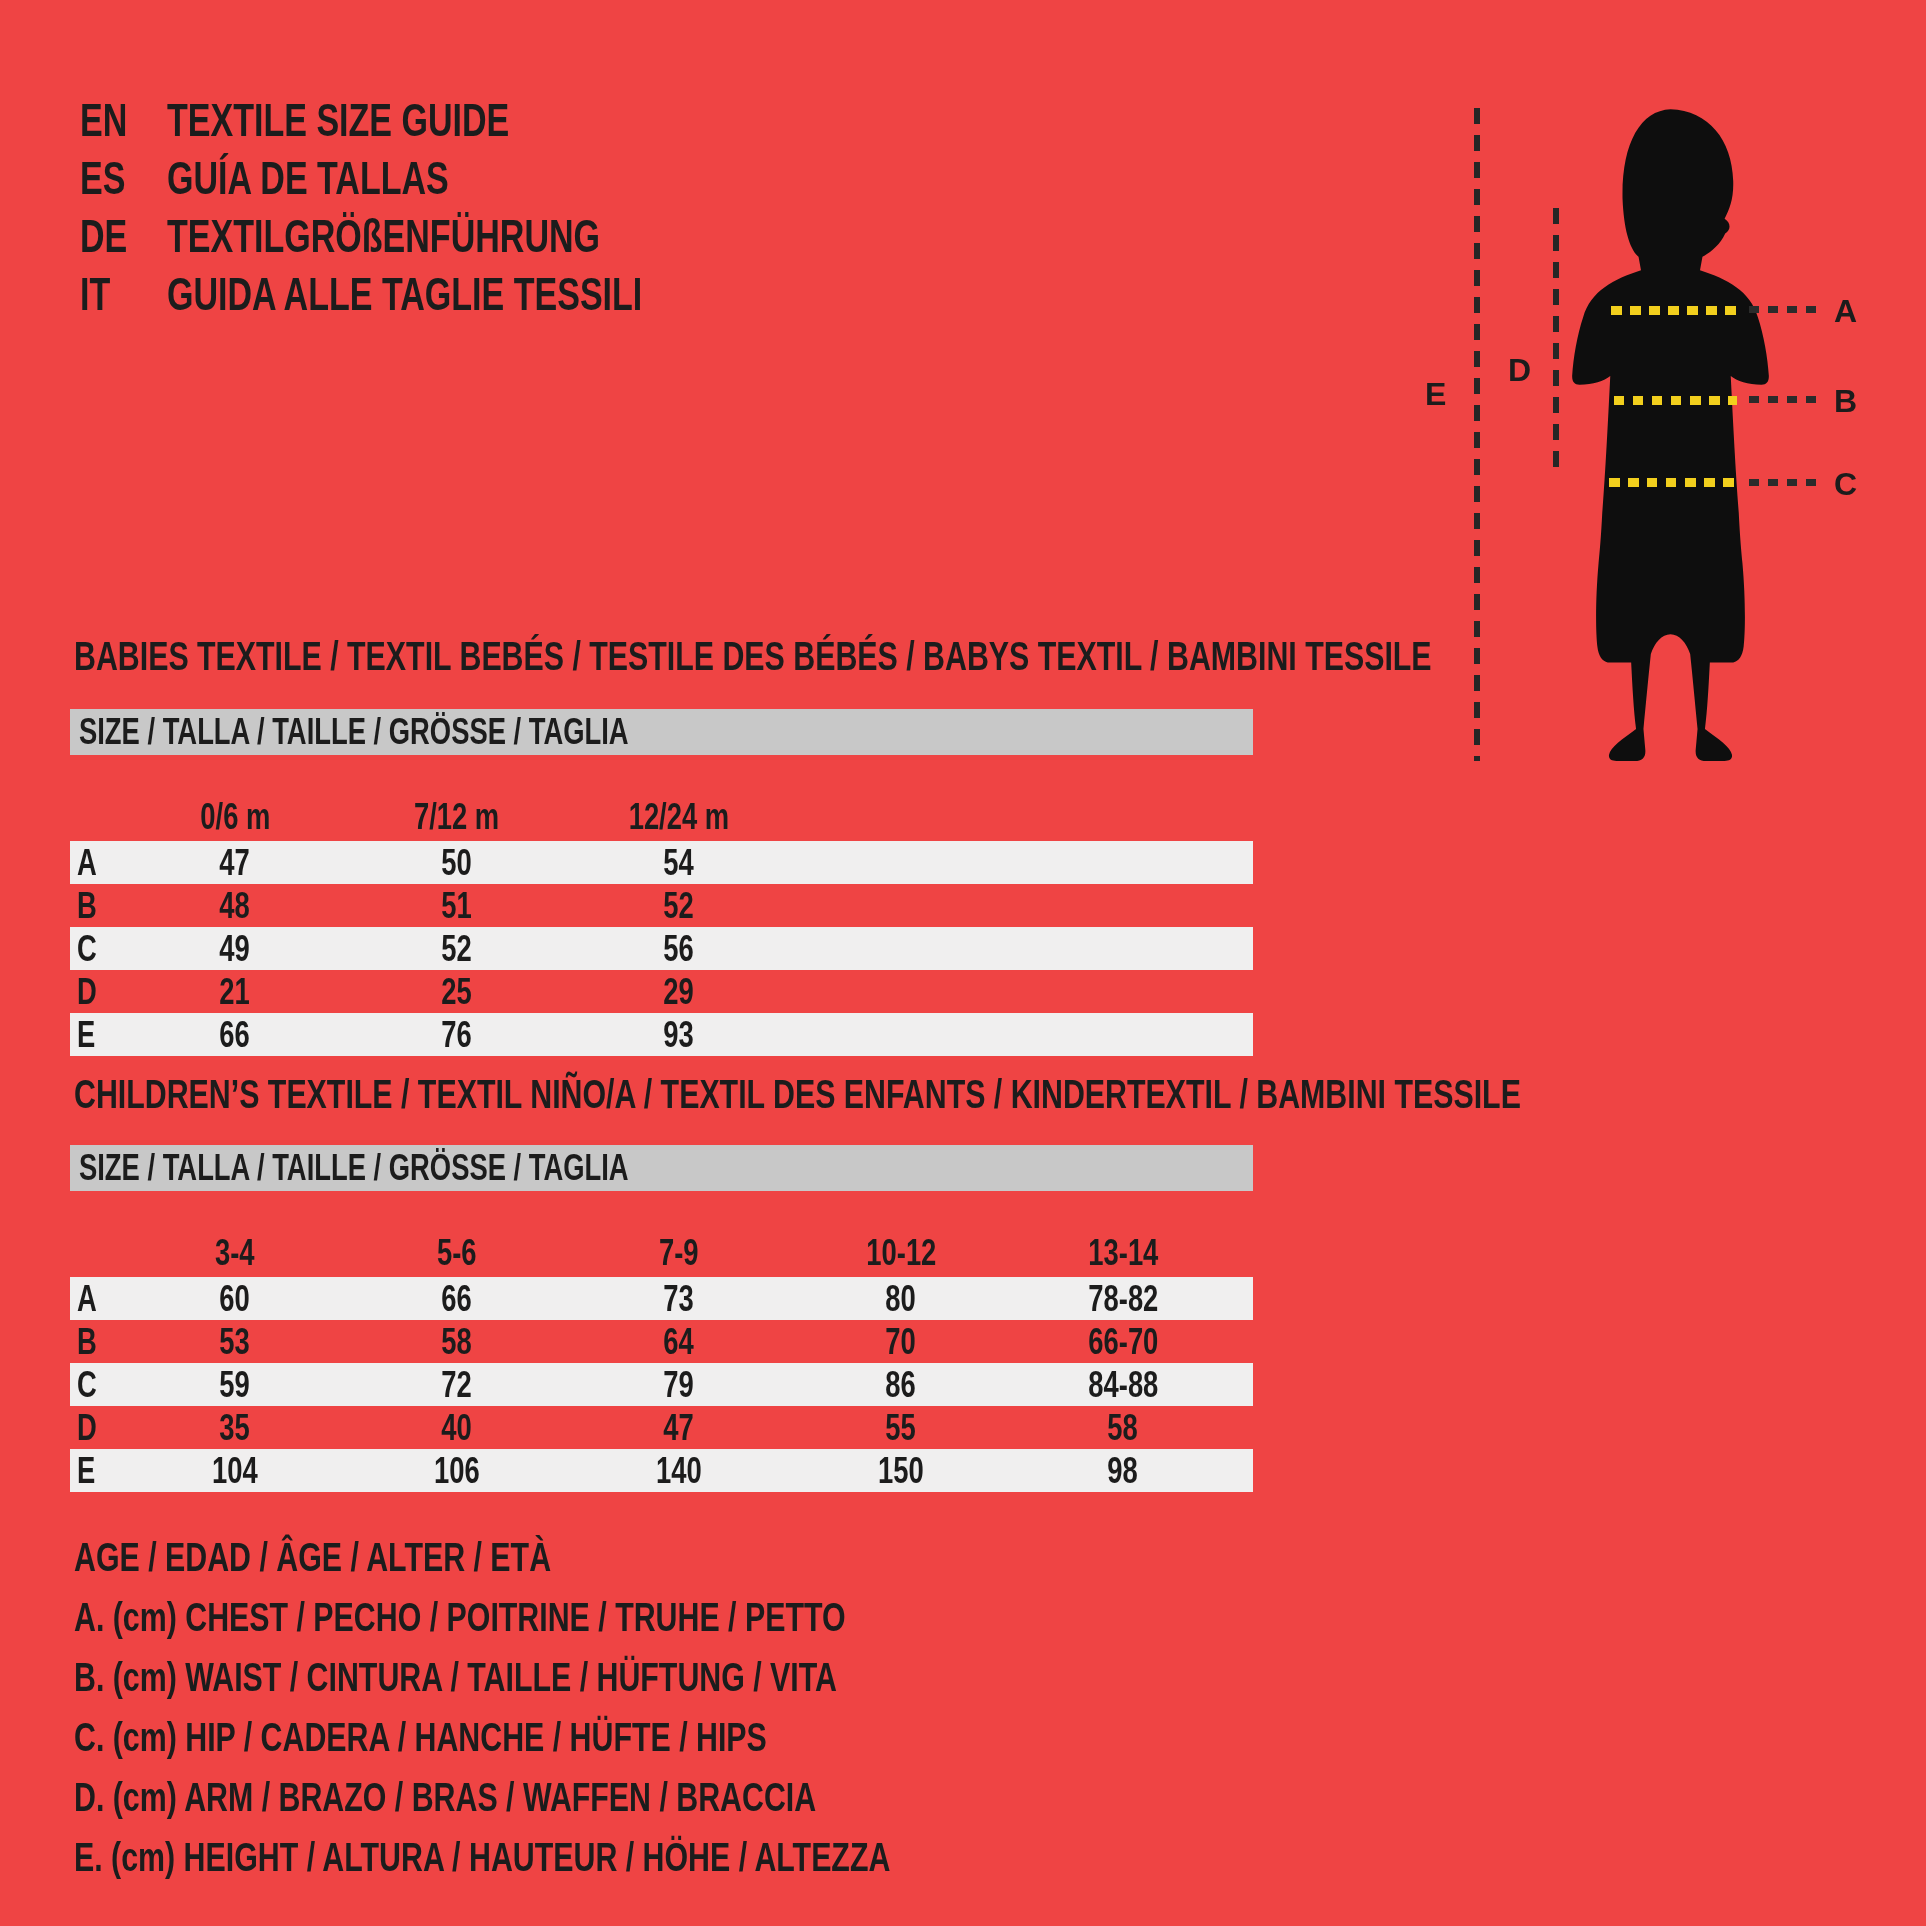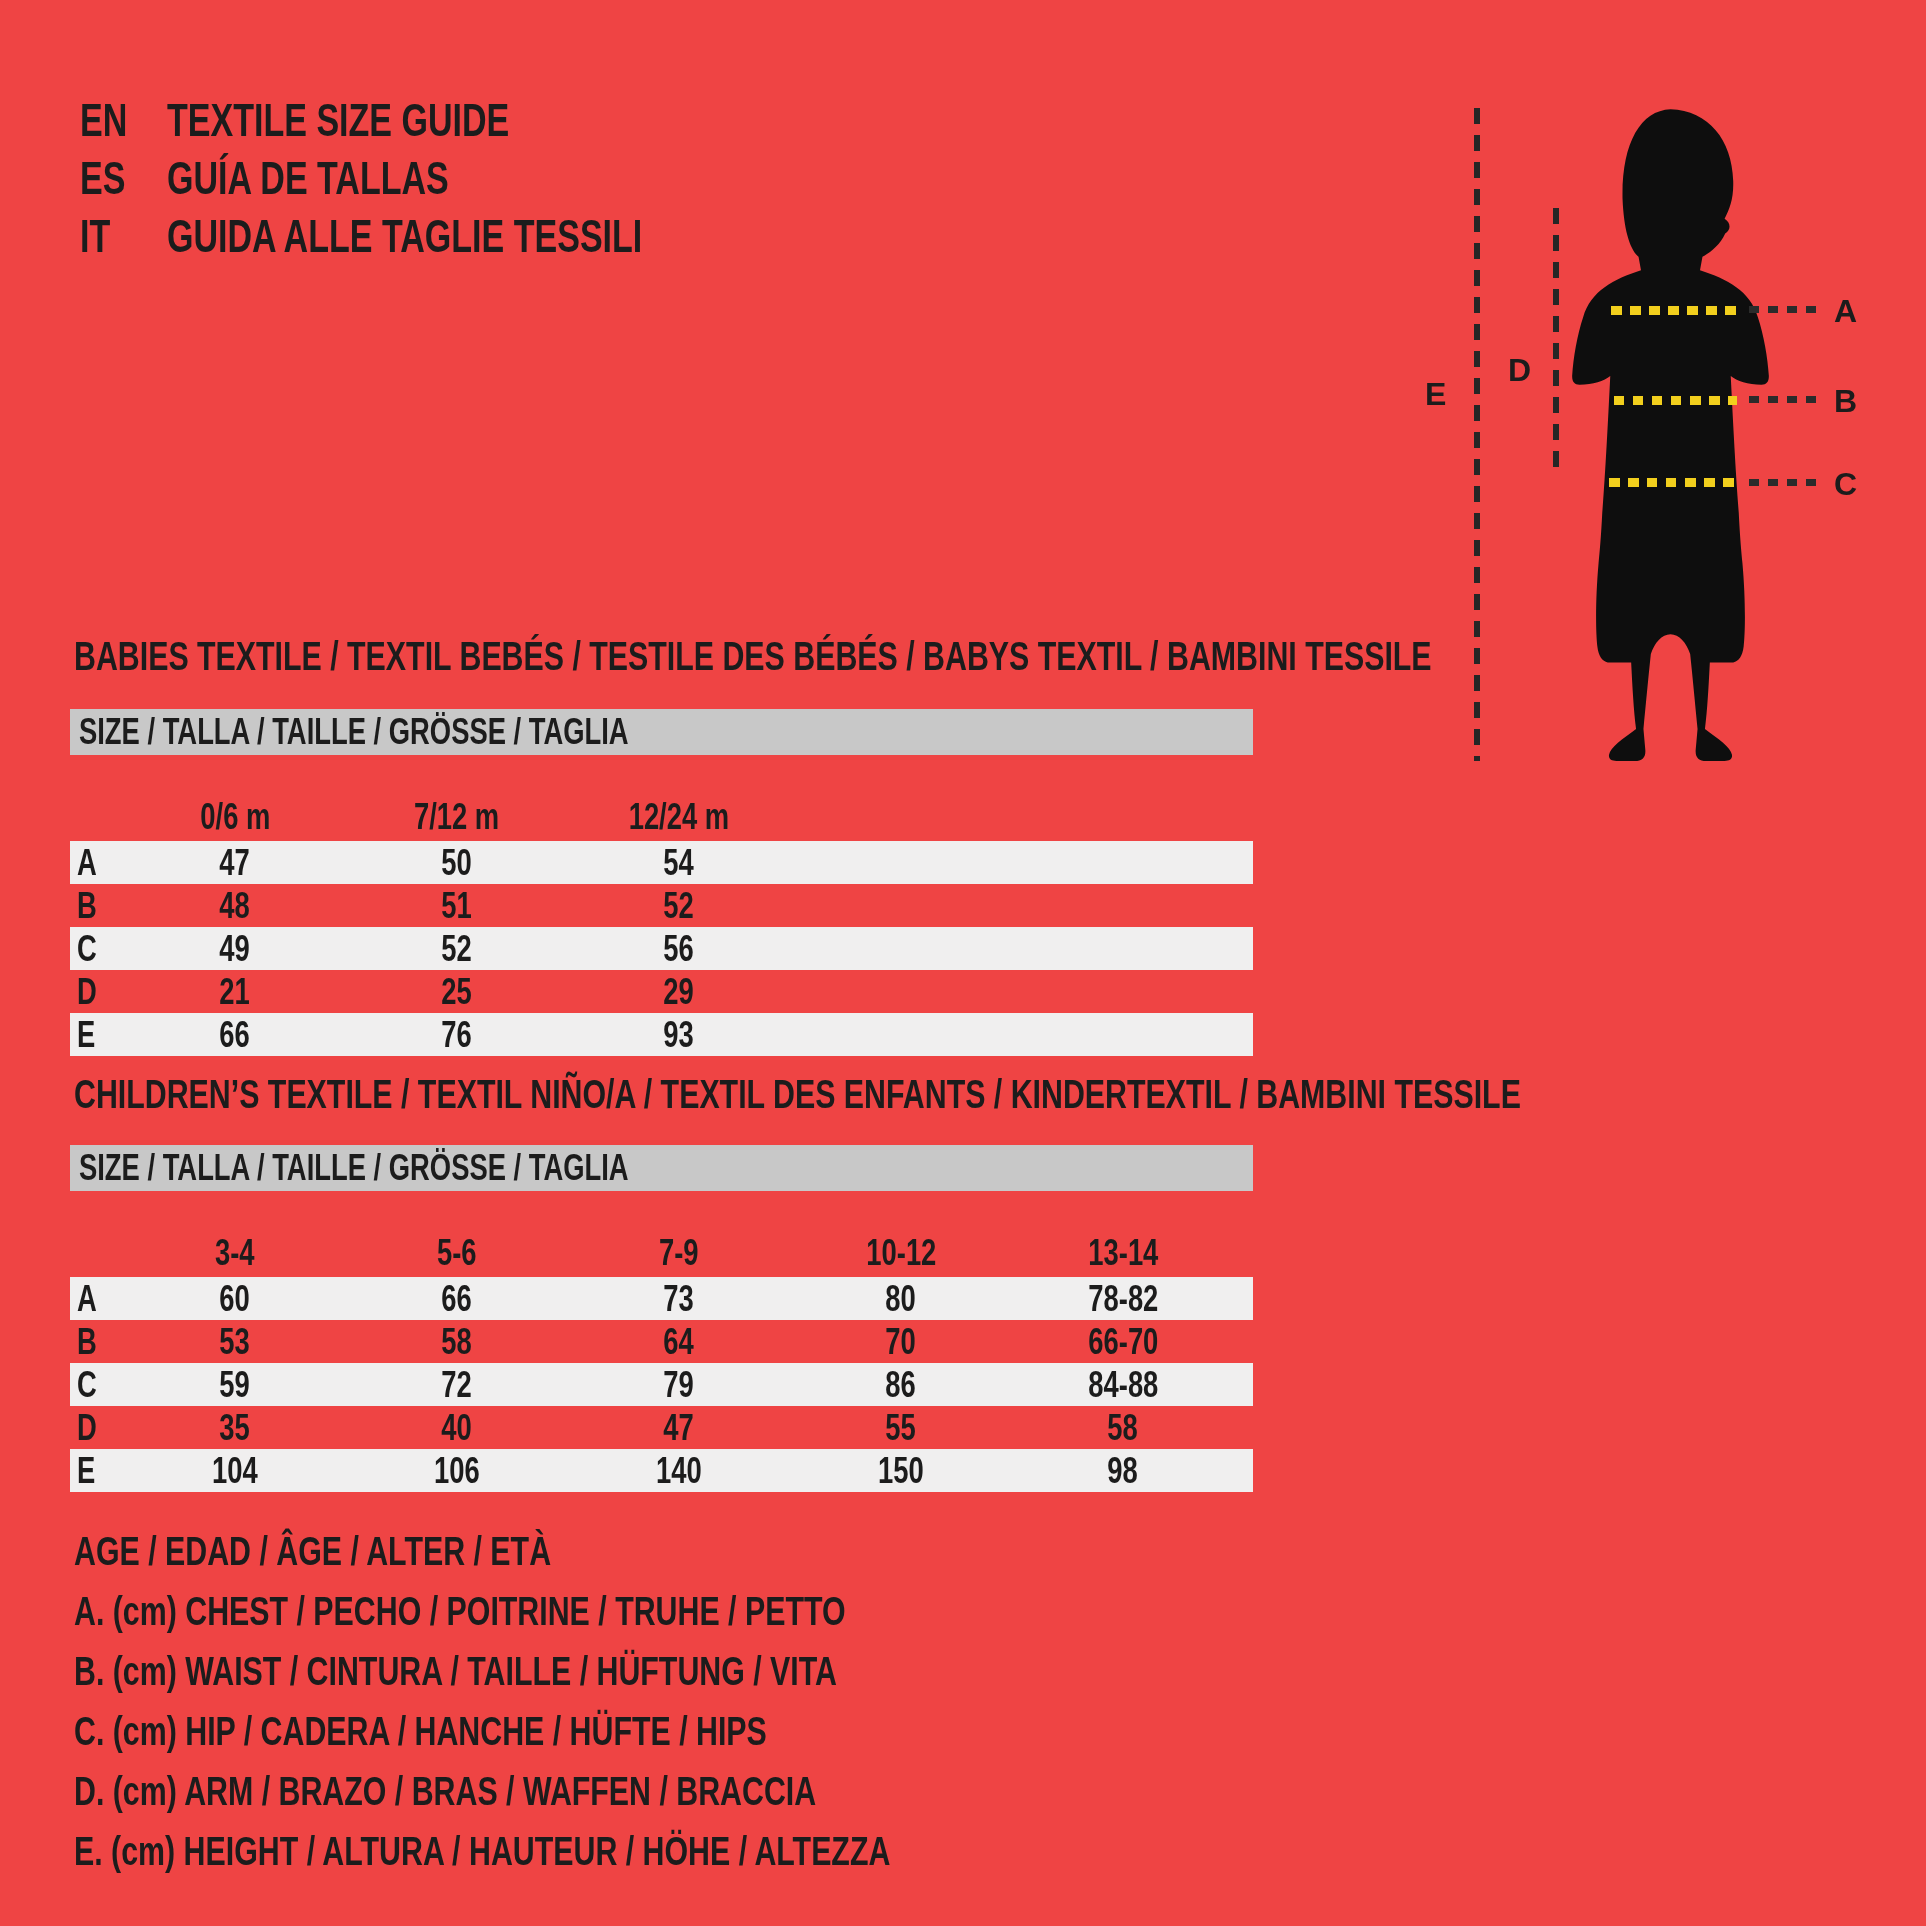--- a/index.html
+++ b/index.html
@@ -24,41 +24,45 @@
   
   .size-table{position:absolute;left:70px;width:1183px;}
   .bar{height:46px;background:#c8c8c8;display:flex;align-items:center;padding-left:8.6px;box-sizing:border-box;font-size:37px;font-weight:700;}
   .trow{display:grid;grid-template-columns:54px 222px 222px 222px 222px 222px;align-items:center;height:43px;font-size:37px;font-weight:700;}
   .trow.colhead{height:48px;margin-top:38px;}
   .trow .cell{text-align:center;}
   .trow .rlabel{text-align:left;padding-left:7.4px;}
   .trow.stripe{background:#f0efef;}
   
   .legend{position:absolute;left:74px;top:1521px;}
-  .legend-line{height:60px;display:flex;align-items:center;font-size:41px;font-weight:700;}
+  .legend-line{height:60px;display:flex;align-items:flex-end;font-size:41px;font-weight:700;}
   
   .vdash{position:absolute;width:5.5px;background:repeating-linear-gradient(180deg,#262626 0 16px,transparent 16px 27px);}
   .hdash-y{position:absolute;height:8.6px;background:repeating-linear-gradient(90deg,#f2cf1d 0 10.5px,transparent 10.5px 19px);}
   .hdash-k{position:absolute;height:7.4px;background:repeating-linear-gradient(90deg,#2b2b2b 0 10px,transparent 10px 19px);}
   .fig-label{position:absolute;font-size:32px;font-weight:700;color:#1c1c1c;}
   .silhouette{position:absolute;left:1566px;top:105px;width:209px;height:659px;}
 </style>
 </head>
 <body>
 
 <div id="canvas">
 
   <div class="lang-block">
     <div class="lang-row">
       <span class="code"><span class="cond">EN</span></span>
       <span class="cond">TEXTILE SIZE GUIDE</span>
     </div>
     <div class="lang-row">
       <span class="code"><span class="cond">ES</span></span>
       <span class="cond">GUÍA DE TALLAS</span>
+    </div>
+    <div class="lang-row">
+      <span class="code"><span class="cond">DE</span></span>
+      <span class="cond">TEXTILGRÖßENFÜHRUNG</span>
     </div>
     <div class="lang-row">
       <span class="code"><span class="cond">IT</span></span>
       <span class="cond">GUIDA ALLE TAGLIE TESSILI</span>
     </div>
   </div>
 
   <div class="vdash" style="left:1474px;top:108px;height:653px;"></div>
   <div class="vdash" style="left:1553px;top:208px;height:261px;"></div>
 

